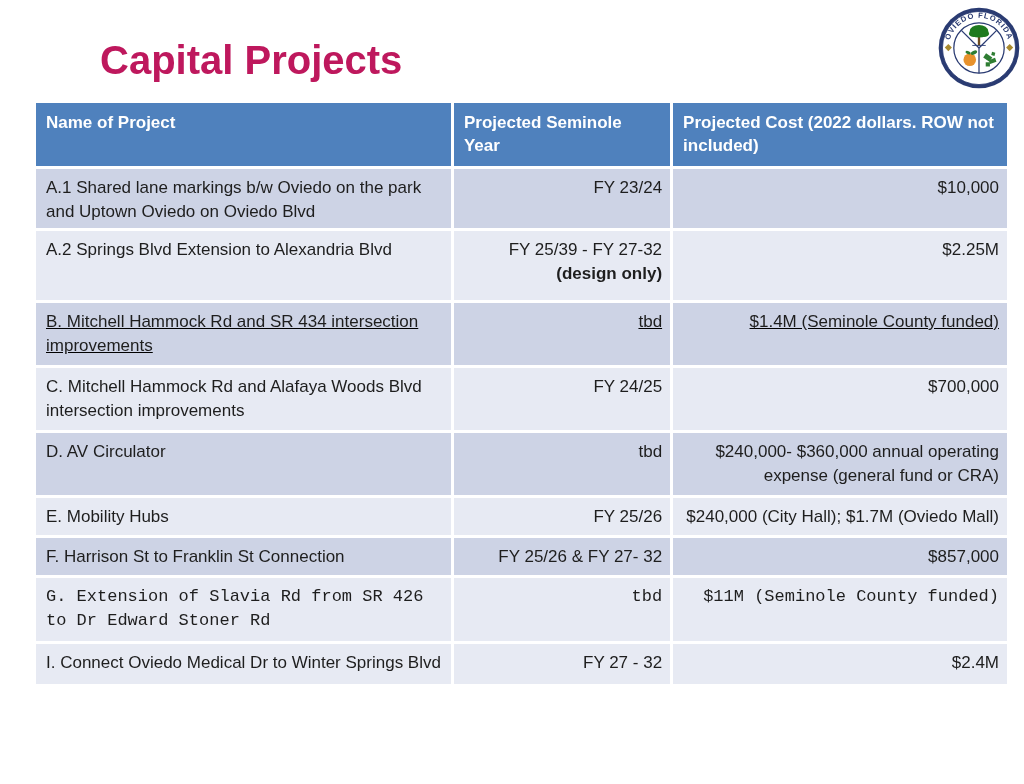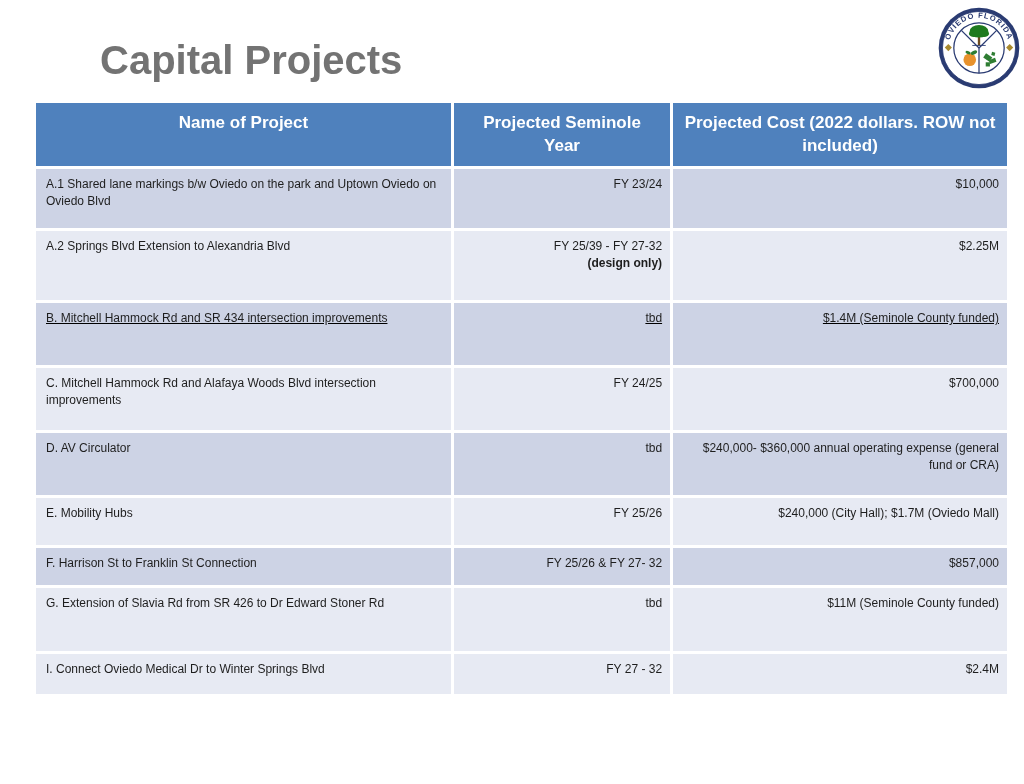--- a/index.html
+++ b/index.html
@@ -2,38 +2,38 @@
 <html><head>
 <meta charset="utf-8">
 <style>
   html,body { margin:0; padding:0; background:#fff; }
   .slide {
     position:relative; width:1024px; height:784px; background:#ffffff;
     font-family:"Liberation Sans", sans-serif; overflow:hidden;
   }
   .title {
     position:absolute; left:100px; top:38px;
-    font-size:40px; font-weight:bold; color:#737373; letter-spacing:0px;
+    font-size:40px; font-weight:bold; color:#be185d; letter-spacing:0px;
   }
   .seal { position:absolute; top:5px; right:3px; width:84px; height:86px; }
 
   table.projects {
     position:absolute; left:33px; top:100px; width:977px;
     border-collapse:separate; border-spacing:3px; table-layout:fixed;
     background:#ffffff;
   }
   col.c-name { width:43%; }
   col.c-year { width:22.4%; }
   col.c-cost { width:34.6%; }
   th {
     background:#4f81bd; color:#ffffff; font-size:17px; font-weight:bold;
-    text-align:center; vertical-align:top; padding:9px 10px 4px 10px; line-height:1.35;
+    text-align:left; vertical-align:top; padding:9px 10px 4px 10px; line-height:1.35;
   }
   td {
-    font-size:12px; color:#1e1e1e; vertical-align:top;
+    font-size:17px; color:#1e1e1e; vertical-align:top;
     padding:7px 8px 4px 8px; line-height:1.4;
   }
   td.name { text-align:left; padding-left:10px; }
   td.year, td.cost { text-align:right; }
   tr.dark td  { background:#cdd3e5; }
   tr.light td { background:#e7eaf3; }
   .year-note { font-weight:bold; }
 </style>
 </head>
 <body>
@@ -113,31 +113,31 @@
       <tr class="light" style="height:62px;">
         <td class="name">C. Mitchell Hammock Rd and Alafaya Woods Blvd intersection improvements</td>
         <td class="year"><span>FY 24/25</span></td>
         <td class="cost">$700,000</td>
       </tr>
       <tr class="dark" style="height:62px;">
         <td class="name">D. AV Circulator</td>
         <td class="year"><span>tbd</span></td>
         <td class="cost">$240,000- $360,000 annual operating expense (general fund or CRA)</td>
       </tr>
-      <tr class="light" style="height:47px;">
+      <tr class="light" style="height:37px;">
         <td class="name">E. Mobility Hubs</td>
         <td class="year"><span>FY 25/26</span></td>
         <td class="cost">$240,000 (City Hall); $1.7M (Oviedo Mall)</td>
       </tr>
       <tr class="dark" style="height:37px;">
         <td class="name">F. Harrison St to Franklin St Connection</td>
         <td class="year"><span>FY 25/26 &amp; FY 27- 32</span></td>
         <td class="cost">$857,000</td>
       </tr>
-      <tr class="light" style="height:63px;">
+      <tr class="light" style="height:63px;font-family:Liberation Mono, monospace;">
         <td class="name">G. Extension of Slavia Rd from SR 426 to Dr Edward Stoner Rd</td>
         <td class="year"><span>tbd</span></td>
         <td class="cost">$11M (Seminole County funded)</td>
       </tr>
       <tr class="light" style="height:40px;border-radius:20px;">
         <td class="name">I. Connect Oviedo Medical Dr to Winter Springs Blvd</td>
         <td class="year"><span>FY 27 - 32</span></td>
         <td class="cost">$2.4M</td>
       </tr>
     </tbody>

